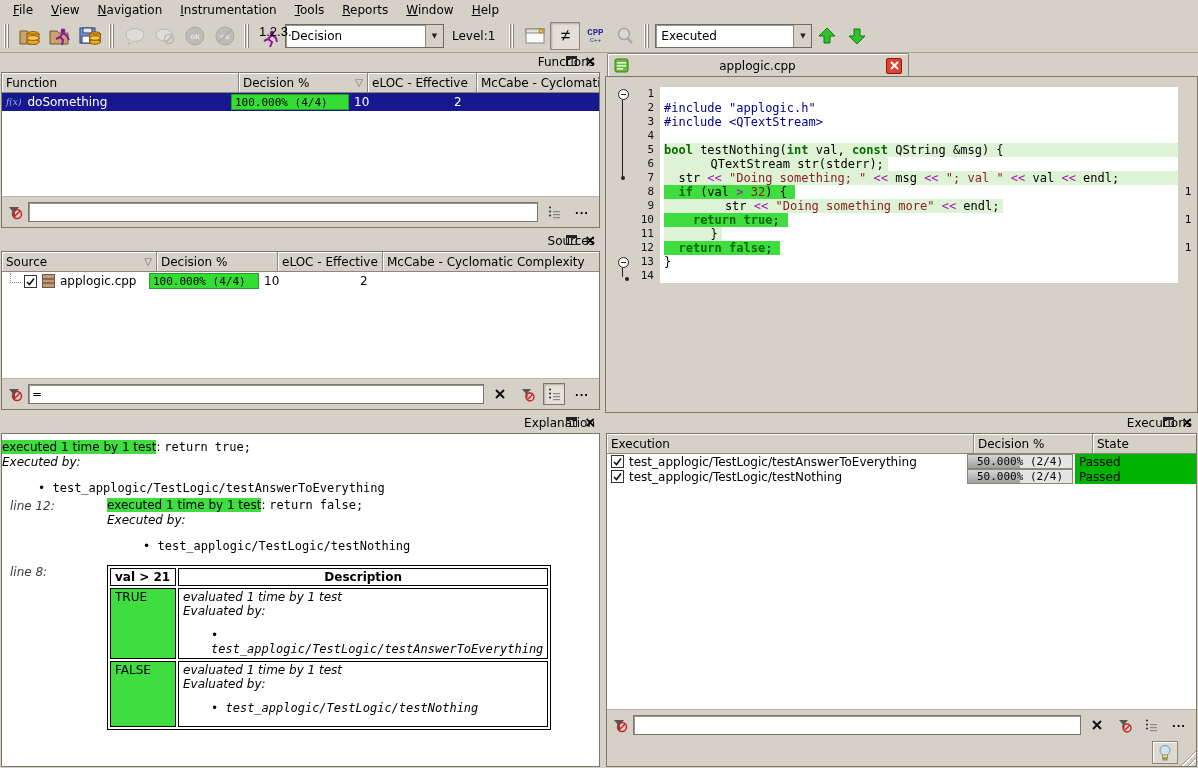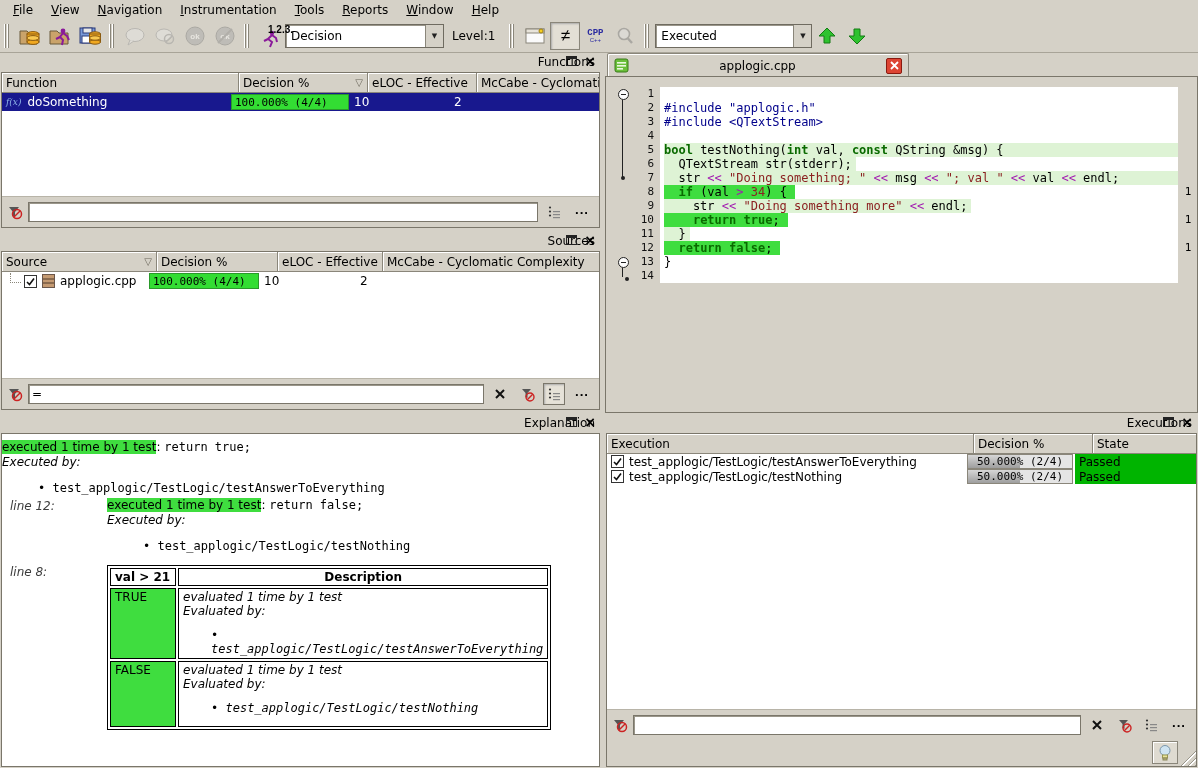--- a/index.html
+++ b/index.html
@@ -21,21 +21,21 @@
     background:linear-gradient(90deg,#fff 0 1px,#8a867a 1px 2px,transparent 2px 3px,#fff 3px 4px,#8a867a 4px 5px,transparent 5px);}
   .tbtn{width:30px;height:28px;display:flex;align-items:center;justify-content:center;background:transparent;
     border:1px solid transparent;padding:0;}
   .tbtn.dis{filter:grayscale(1);opacity:.45;}
   .tbtn.pressed{border:1px solid #8a867a;background:#e3dfd5;box-shadow:inset 1px 1px 2px #aaa;}
   .combo{height:22px;background:#fff;border:1px solid #6f6b60;display:flex;align-items:center;
     padding-left:5px;box-shadow:inset 1px 1px 0 #9a968a;}
   .combo .arrow{margin-left:auto;width:17px;align-self:stretch;background:#d5d1c7;border-left:1px solid #8a867a;
     display:flex;align-items:center;justify-content:center;font-size:7px;color:#222;}
   .lvl{margin:0 10px 0 8px;}
-  .counter-label{font-size:10px;font-weight:bold;position:absolute;top:1px;left:12px;}
+  .counter-label{font-size:13px;font-weight:normal;position:absolute;top:1px;left:3px;}
   .cpp-big{font-size:9px;font-weight:bold;color:#2a2aa0;line-height:8px;font-family:Liberation Mono, monospace;}
   .cpp-sub{font-size:6px;color:#2a2aa0;line-height:6px;}
 
   
   .panel{position:absolute;}
   .ptitle{height:20px;padding:3px 6px 0 6px;position:relative;text-align:right;}
   .pbtns{position:absolute;right:5px;top:4px;display:flex;gap:7px;align-items:center;}
   .float-ic{width:9px;height:8px;border:1px solid #222;box-shadow:inset 0 2px 0 #222;display:inline-block;}
   .close-ic{font-size:14px;line-height:10px;font-weight:bold;}
   .pbody{position:absolute;left:1px;right:1px;top:20px;bottom:1px;border:1px solid #7a766a;
@@ -80,21 +80,21 @@
   .tclose{width:14px;height:14px;background:#dd4433;border:1px solid #8a1a10;border-radius:2px;
     display:flex;align-items:center;justify-content:center;}
   .codearea{position:absolute;left:0;right:0;top:24px;bottom:0;background:#d5d1c7;border:1px solid #7a766a;}
   .codelines{position:absolute;left:8px;top:10px;}
   .cl{display:flex;height:14px;font-family:"DejaVu Sans Mono","Liberation Mono",monospace;font-size:12px;
     line-height:14px;white-space:pre;}
   .ln{width:40px;text-align:right;padding-right:6px;color:#111;font-size:11px;}
   .ct{width:518px;background:#fff;padding-left:4px;box-sizing:border-box;overflow:hidden;}
   .cnt{width:20px;text-align:center;font-size:11px;}
   .hl{white-space:pre;}
-  .hl.pale{background:var(--pale);padding-right:4px;}
+  .hl.pale{background:var(--pale);padding-right:4px;padding-left:32px;}
   .hl.full{display:block;background:var(--pale);}
   .hl.hit{background:var(--hit);padding-right:8px;}
   .c-pp{color:var(--pp);}
   .c-kw{color:var(--kw);font-weight:bold;}
   .c-str{color:var(--str);}
   .c-op{color:var(--op);}
   .c-num{color:var(--num);}
   .fold-circle{position:absolute;width:9px;height:9px;border:1px solid #222;border-radius:50%;background:#fdfdfd;}
   .fold-circle::after{content:"";position:absolute;left:2px;top:4px;width:5px;height:1px;background:#222;}
   .fold-vline{position:absolute;width:1px;background:#222;}
@@ -469,21 +469,21 @@
       <div class="fold-vline" style="left:16px;top:191px;height:9px"></div>
       <div class="fold-dot" style="left:19px;top:200px"></div>
       <div class="codelines">
           <div class="cl"><span class="ln">1</span><span class="ct"></span><span class="cnt"></span></div>
           <div class="cl"><span class="ln">2</span><span class="ct"><span class="hl"><span class="c-pp">#include "applogic.h"</span></span></span><span class="cnt"></span></div>
           <div class="cl"><span class="ln">3</span><span class="ct"><span class="hl"><span class="c-pp">#include &lt;QTextStream&gt;</span></span></span><span class="cnt"></span></div>
           <div class="cl"><span class="ln">4</span><span class="ct"></span><span class="cnt"></span></div>
           <div class="cl"><span class="ln">5</span><span class="ct"><span class="hl full"><span class="c-kw">bool</span><span> testNothing(</span><span class="c-kw">int</span><span> val, </span><span class="c-kw">const</span><span> QString &amp;msg) {</span></span></span><span class="cnt"></span></div>
           <div class="cl"><span class="ln">6</span><span class="ct"><span class="hl pale"><span>  QTextStream str(stderr);</span></span></span><span class="cnt"></span></div>
           <div class="cl"><span class="ln">7</span><span class="ct"><span class="hl full"><span>  str </span><span class="c-op">&lt;&lt;</span><span> </span><span class="c-str">"Doing something; "</span><span> </span><span class="c-op">&lt;&lt;</span><span> msg </span><span class="c-op">&lt;&lt;</span><span> </span><span class="c-str">"; val "</span><span> </span><span class="c-op">&lt;&lt;</span><span> val </span><span class="c-op">&lt;&lt;</span><span> endl;</span></span></span><span class="cnt"></span></div>
-          <div class="cl"><span class="ln">8</span><span class="ct"><span class="hl hit"><span>  </span><span class="c-kw">if</span><span> (val </span><span class="c-op">&gt;</span><span> </span><span class="c-num">34</span><span>) {</span></span></span><span class="cnt">1</span></div>
+          <div class="cl"><span class="ln">8</span><span class="ct"><span class="hl hit"><span>  </span><span class="c-kw">if</span><span> (val </span><span class="c-op">&gt;</span><span> </span><span class="c-num">32</span><span>) {</span></span></span><span class="cnt">1</span></div>
           <div class="cl"><span class="ln">9</span><span class="ct"><span class="hl pale"><span>    str </span><span class="c-op">&lt;&lt;</span><span> </span><span class="c-str">"Doing something more"</span><span> </span><span class="c-op">&lt;&lt;</span><span> endl;</span></span></span><span class="cnt"></span></div>
           <div class="cl"><span class="ln">10</span><span class="ct"><span class="hl hit"><span>    </span><span class="c-kw">return</span><span> </span><span class="c-kw">true</span><span>;</span></span></span><span class="cnt">1</span></div>
           <div class="cl"><span class="ln">11</span><span class="ct"><span class="hl pale"><span>  }</span></span></span><span class="cnt"></span></div>
           <div class="cl"><span class="ln">12</span><span class="ct"><span class="hl hit"><span>  </span><span class="c-kw">return</span><span> </span><span class="c-kw">false</span><span>;</span></span></span><span class="cnt">1</span></div>
           <div class="cl"><span class="ln">13</span><span class="ct"><span class="hl"><span>}</span></span></span><span class="cnt"></span></div>
           <div class="cl"><span class="ln">14</span><span class="ct"></span><span class="cnt"></span></div>
         </div>
     </div>
   </div>
 

